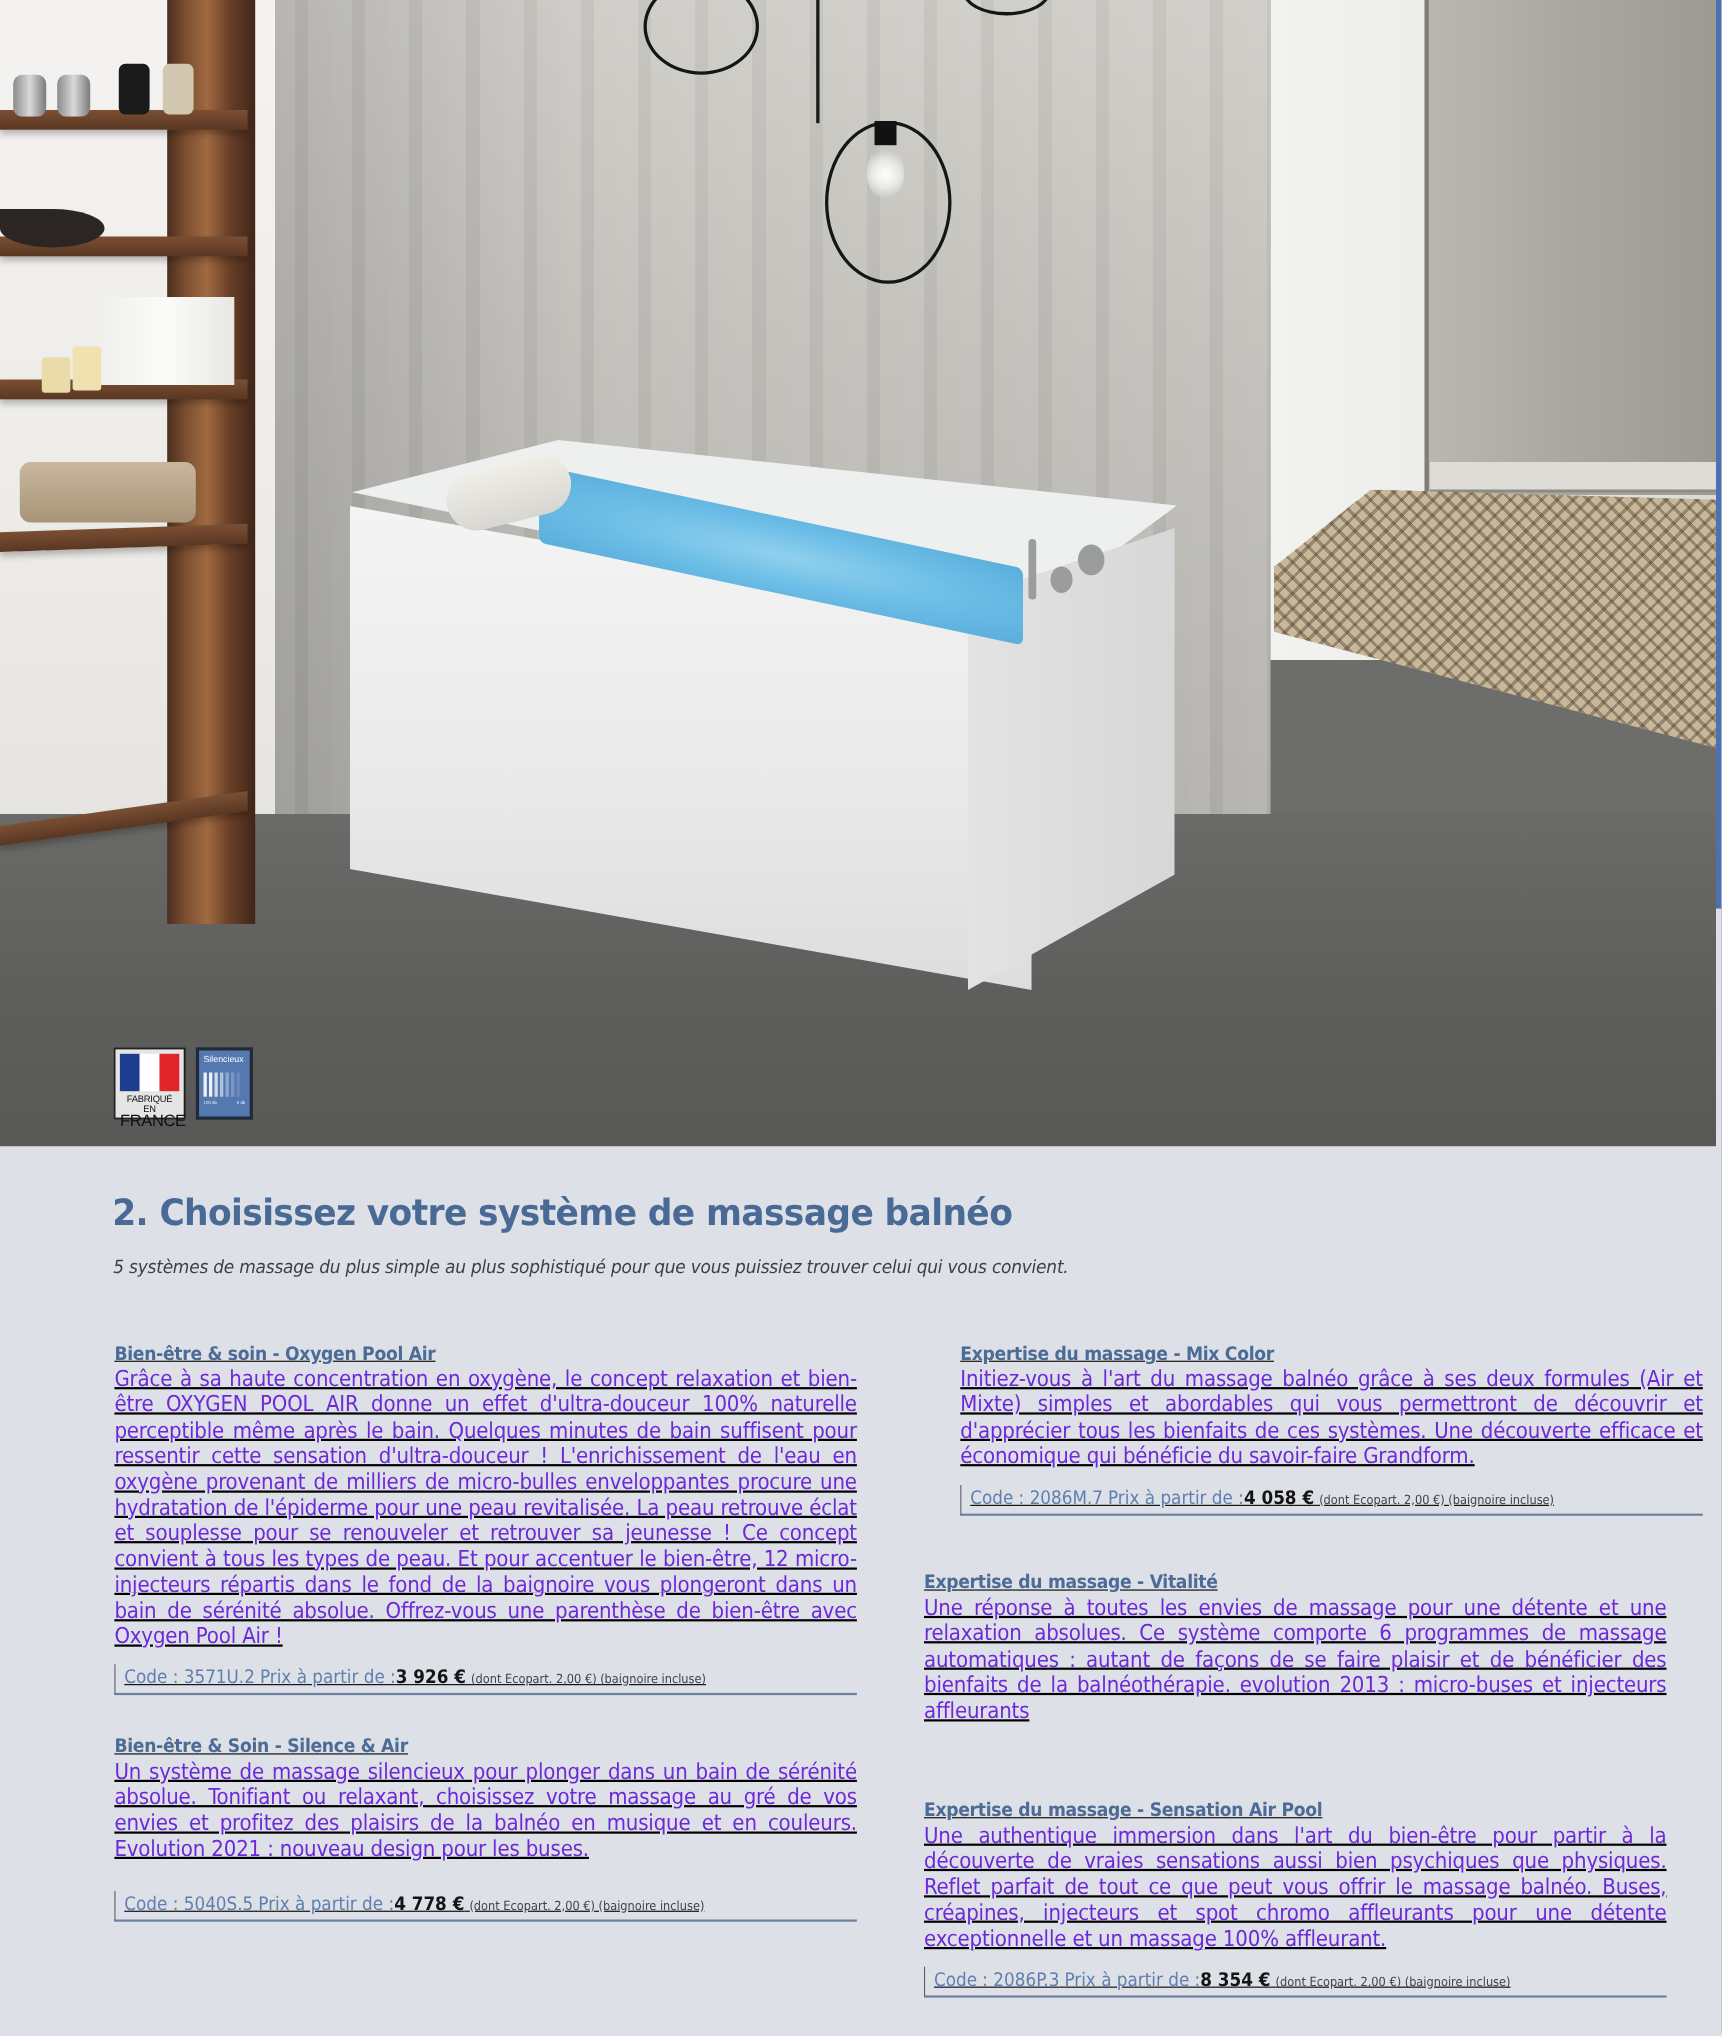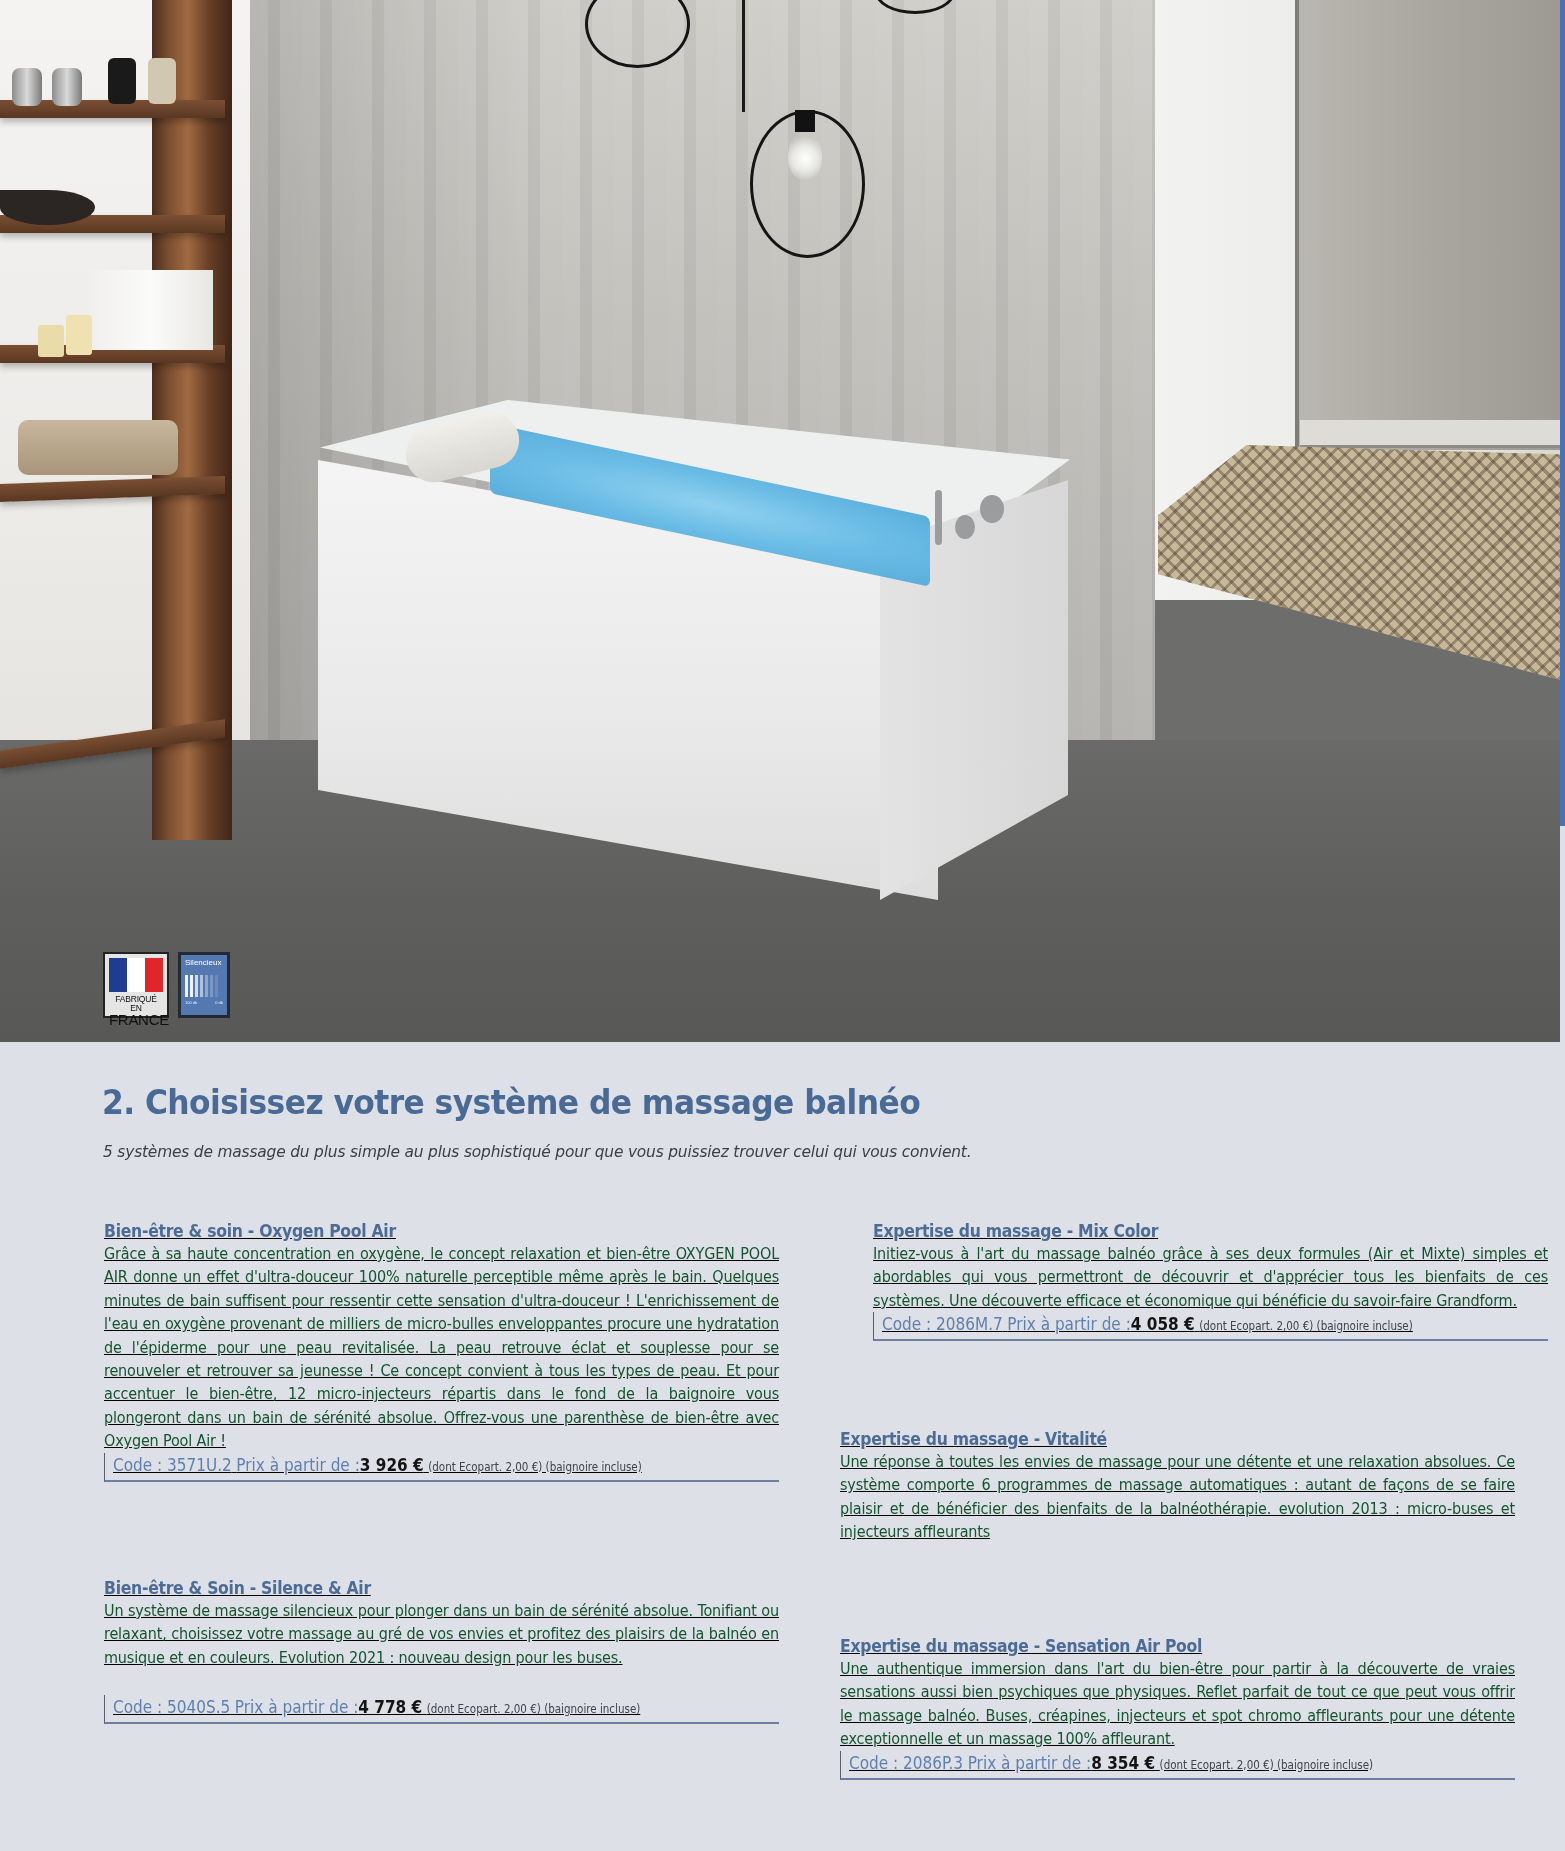--- a/index.html
+++ b/index.html
@@ -76,23 +76,23 @@
 
   
   .section-title { position: absolute; left: 102px; top: 1083px; font-family: "DejaVu Sans", sans-serif;
                    font-weight: bold; font-size: 33px; color: #4a6a96; letter-spacing: -0.6px; transform: scaleX(0.95); transform-origin: left; }
   .section-sub { position: absolute; left: 103px; top: 1142px; font-family: "DejaVu Sans", sans-serif; font-style: italic;
                  font-size: 16.5px; color: #3d3f44; letter-spacing: -0.2px; transform: scaleX(0.935); transform-origin: left; }
 
   .block { position: absolute; width: 675px; text-decoration: underline; }
   .block-title { font-family: "DejaVu Sans", sans-serif; font-weight: bold; font-size: 17px; color: #4c6b95; letter-spacing: -0.3px;
                  transform: scaleX(0.92); transform-origin: left; white-space: nowrap; line-height: 22px; }
-  .block-body { font-family: "DejaVu Sans Condensed", "DejaVu Sans", sans-serif; font-size: 16px; color: #14532d;
+  .block-body { font-family: "DejaVu Sans Condensed", "DejaVu Sans", sans-serif; font-size: 20px; color: #6d28d9;
                 line-height: 23.4px; text-align: justify; letter-spacing: -0.15px; }
-  .price-row { border-left: 1.5px solid #5a5e66; border-bottom: 2px solid #6c80a0; padding: 2px 0 3px 8px;
+  .price-row { margin-top: 14px; border-left: 1.5px solid #5a5e66; border-bottom: 2px solid #6c80a0; padding: 2px 0 3px 8px;
                white-space: nowrap; font-family: "DejaVu Sans Condensed", "DejaVu Sans", sans-serif; line-height: 20px; }
   .price-code { font-size: 17px; color: #5f7fae; }
   .price-label { font-size: 17px; color: #5f7fae; }
   .price-amount { font-size: 17px; font-weight: bold; color: #141414; }
   .price-note { font-size: 11.5px; color: #40434a; }
 </style>
 </head>
 <body>
 
 <div class="photo" title="Baignoire balnéo blanche rectangulaire dans une salle de bain en béton gris">

